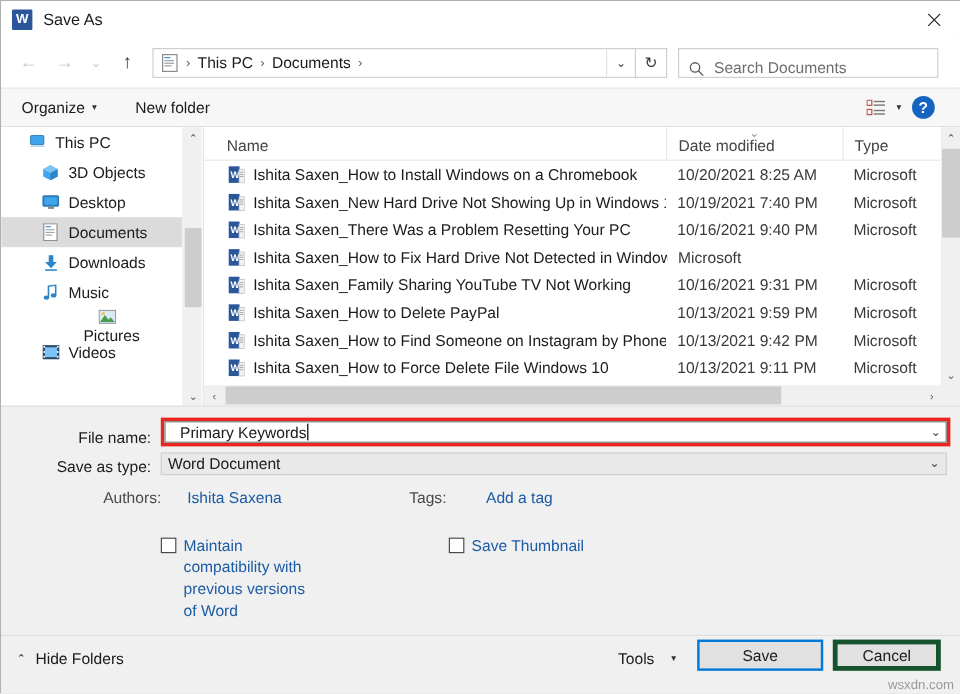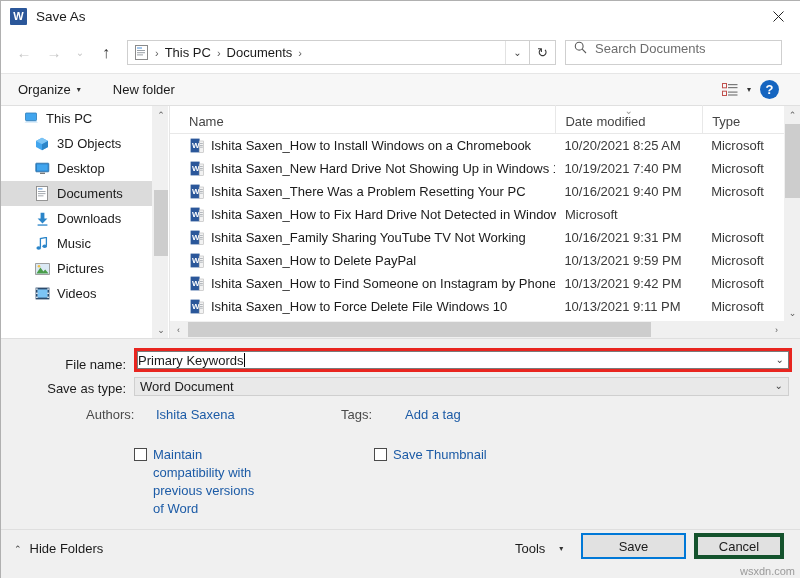--- a/index.html
+++ b/index.html
@@ -81,21 +81,21 @@
   }
   #nav-refresh {
     width: 26px; height: 25px;
     border: 1px solid #cfcfcf; border-left: none;
     display: flex; align-items: center; justify-content: center;
     font-size: 13px; color: #3a3a3a;
   }
   #searchbox {
     margin-left: 9px; width: 217px; height: 25px;
     border: 1px solid #cfcfcf; background: #fff;
-    display: flex; align-items: flex-start;
+    display: flex; align-items: flex-end;
   }
   #search-icon { margin-left: 8px; display: flex; }
   #search-placeholder {
     margin-left: 8px; font-size: 13px; color: #6d6d6d;
   }
 
   
   #toolbar {
     position: absolute; left: 0; top: 72px;
     width: 800px; height: 33px;
@@ -259,21 +259,21 @@
     background: #ffffff;
   }
   #filename-input {
     position: absolute; left: 0; top: 0;
     width: 652px; height: 18px;
     border: 1px solid #7a7a7a;
     background: #ffffff;
     display: flex; align-items: center;
     font-size: 13px; color: #1b1b1b;
   }
-  #filename-value { margin-left: 0; }
+  #filename-value { margin-left: 12px; }
   #filename-caret {
     display: inline-block; width: 1px; height: 14px;
     background: #000; margin-left: 1px;
   }
   #filename-chevron {
     position: absolute; right: 4px; top: 2px;
     font-size: 10px; color: #444;
   }
 
   #savetype-row { left: 0; top: 374px; width: 800px; height: 20px; }
@@ -510,21 +510,21 @@
         <span class="side-ico">
           <svg width="12" height="14" viewBox="0 0 12 14">
             <path d="M4.4 10.6 L4.4 1.6 L10.4 0.4 L10.4 8.8" fill="none" stroke="#2b85c9" stroke-width="1.3"></path>
             <ellipse cx="2.7" cy="11" rx="2.3" ry="1.8" fill="#2b85c9"></ellipse>
             <ellipse cx="8.7" cy="9.2" rx="2.3" ry="1.8" fill="#2b85c9"></ellipse>
           </svg>
         </span>
         <span>Music</span>
       </div>
 
-      <div class="side-item" style="padding-left:33px;">
+      <div class="side-item" style="padding-left:33px;flex-direction:column;">
         <span class="side-ico">
           <svg width="15" height="12" viewBox="0 0 15 12">
             <rect x="0.6" y="0.6" width="13.8" height="10.8" fill="#dbe9f5" stroke="#8a8a8a" stroke-width="0.8"></rect>
             <path d="M1.4 10.4 L5.4 4.6 L8.4 8.4 L10.2 6.4 L13.6 10.4 Z" fill="#4a9d4a"></path>
             <circle cx="4" cy="3.2" r="1.3" fill="#f0c14b"></circle>
           </svg>
         </span>
         <span>Pictures</span>
       </div>
 

